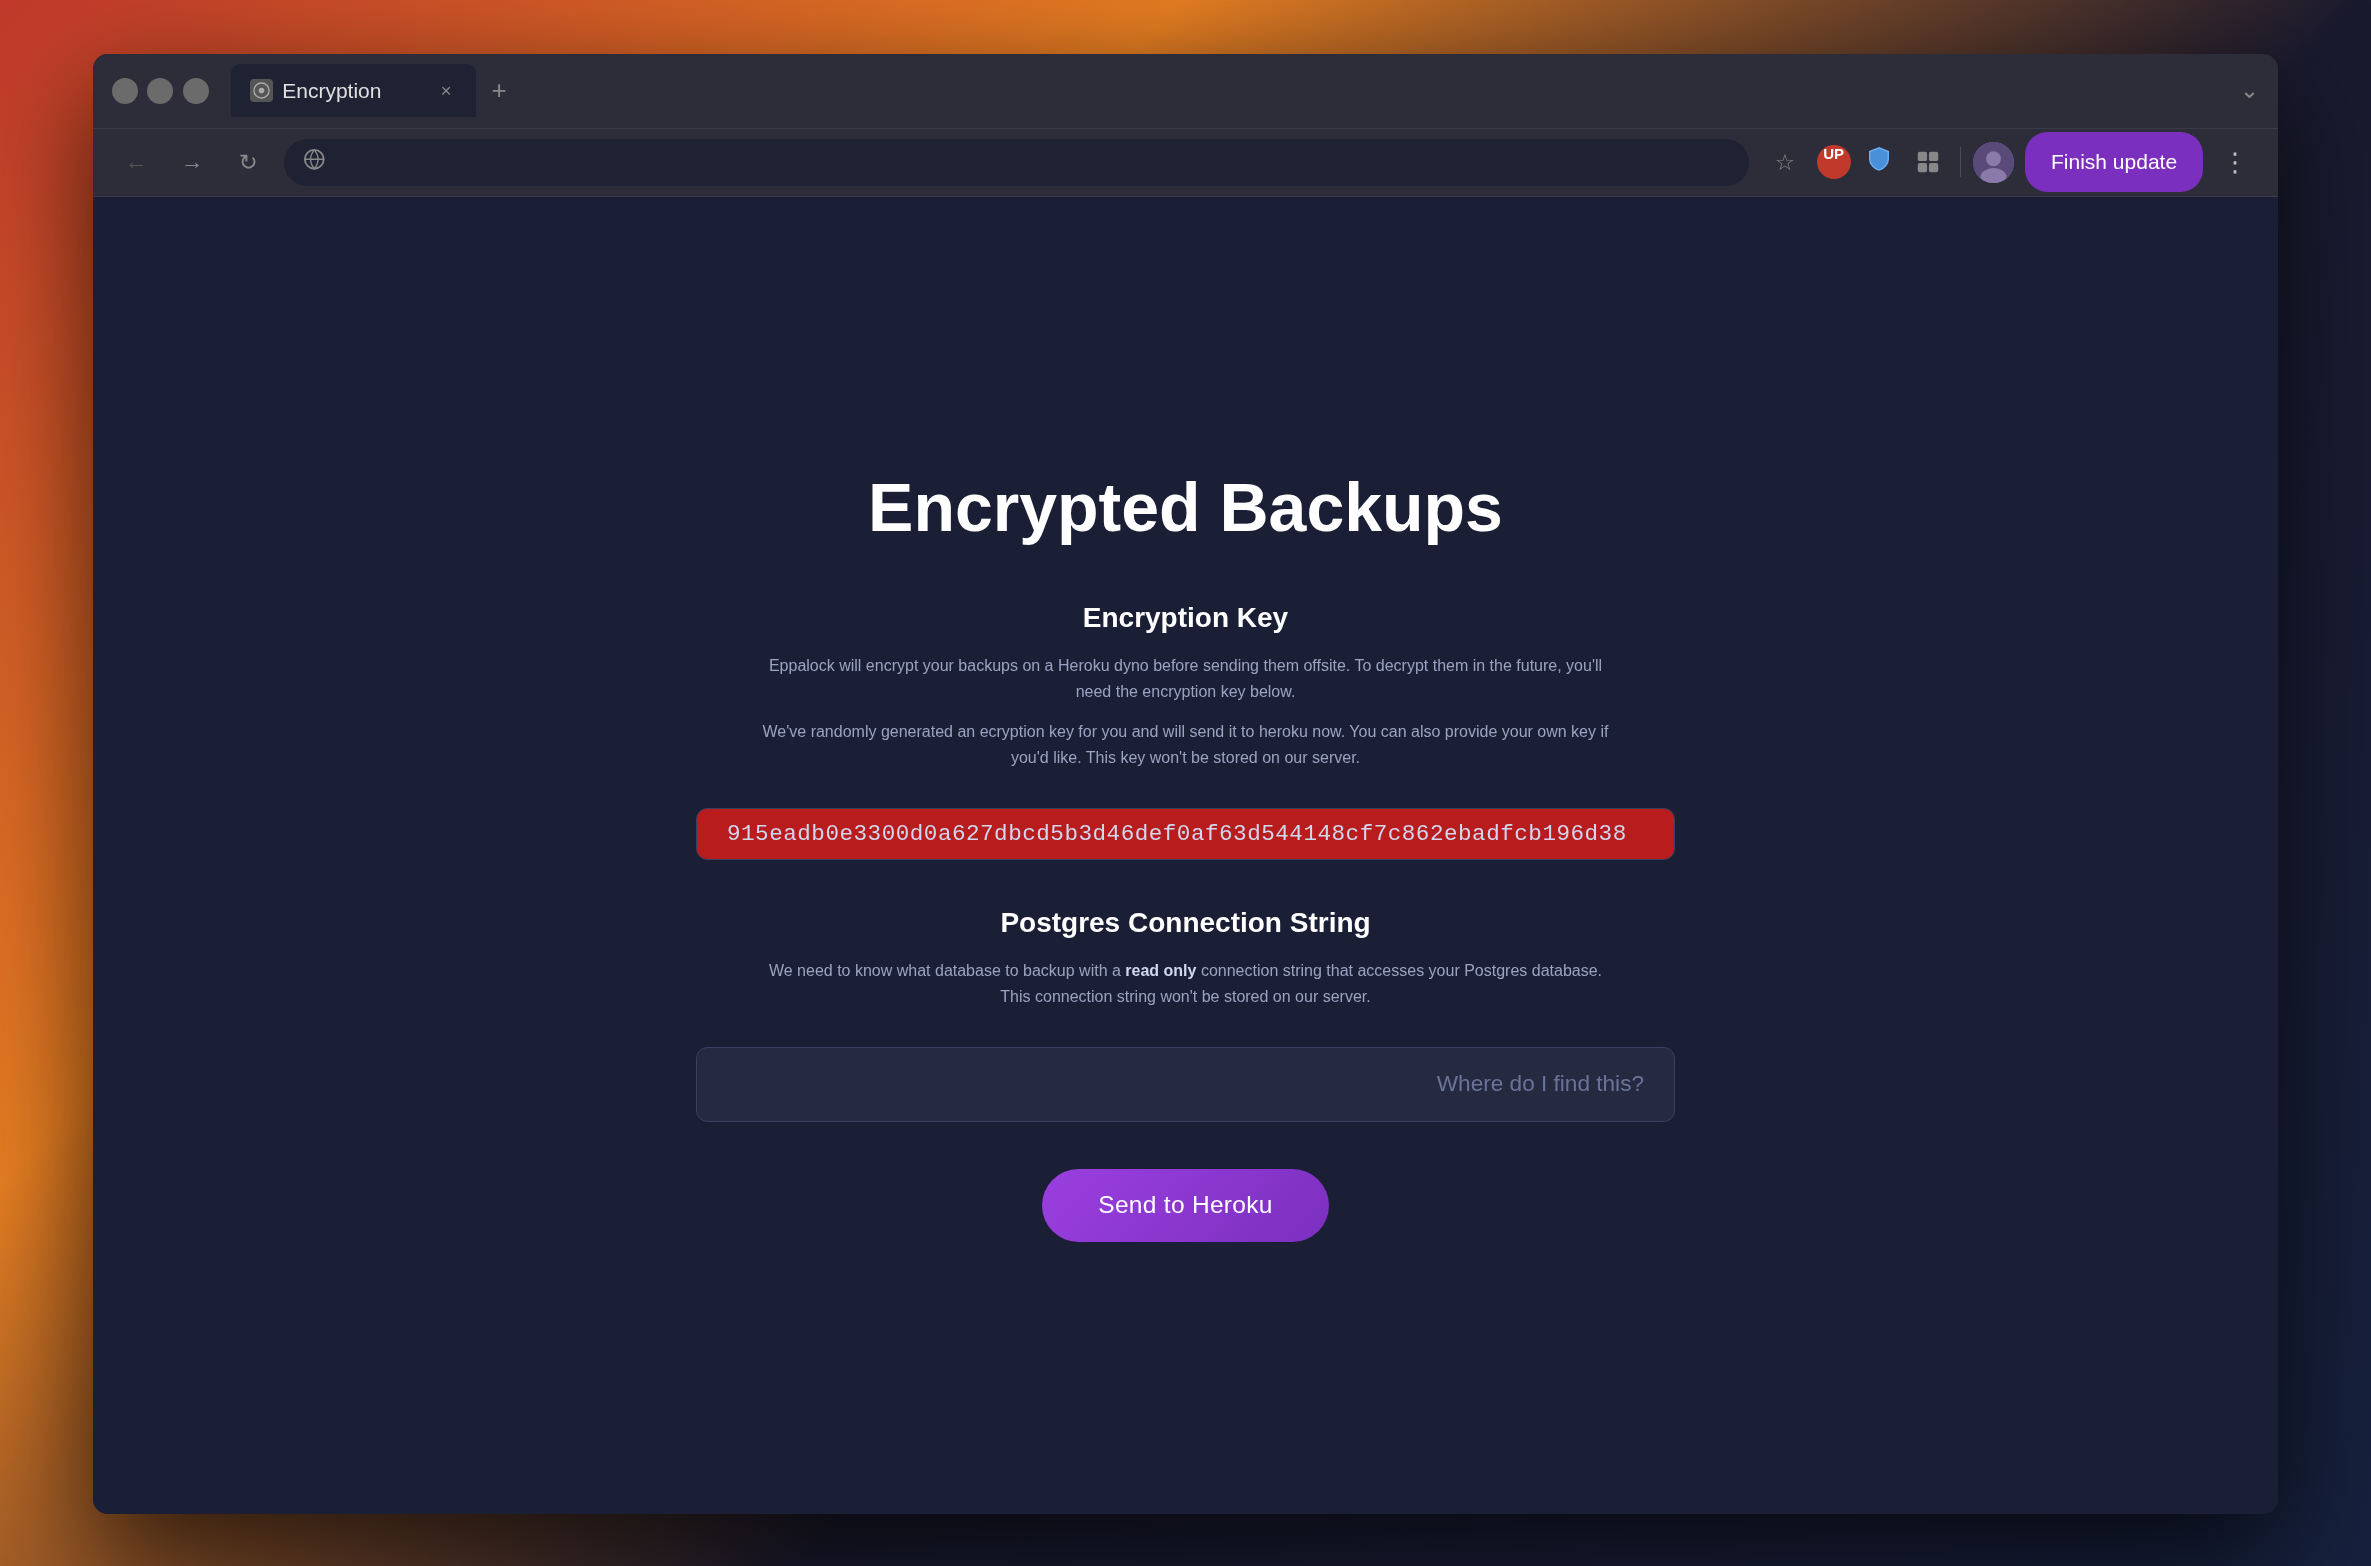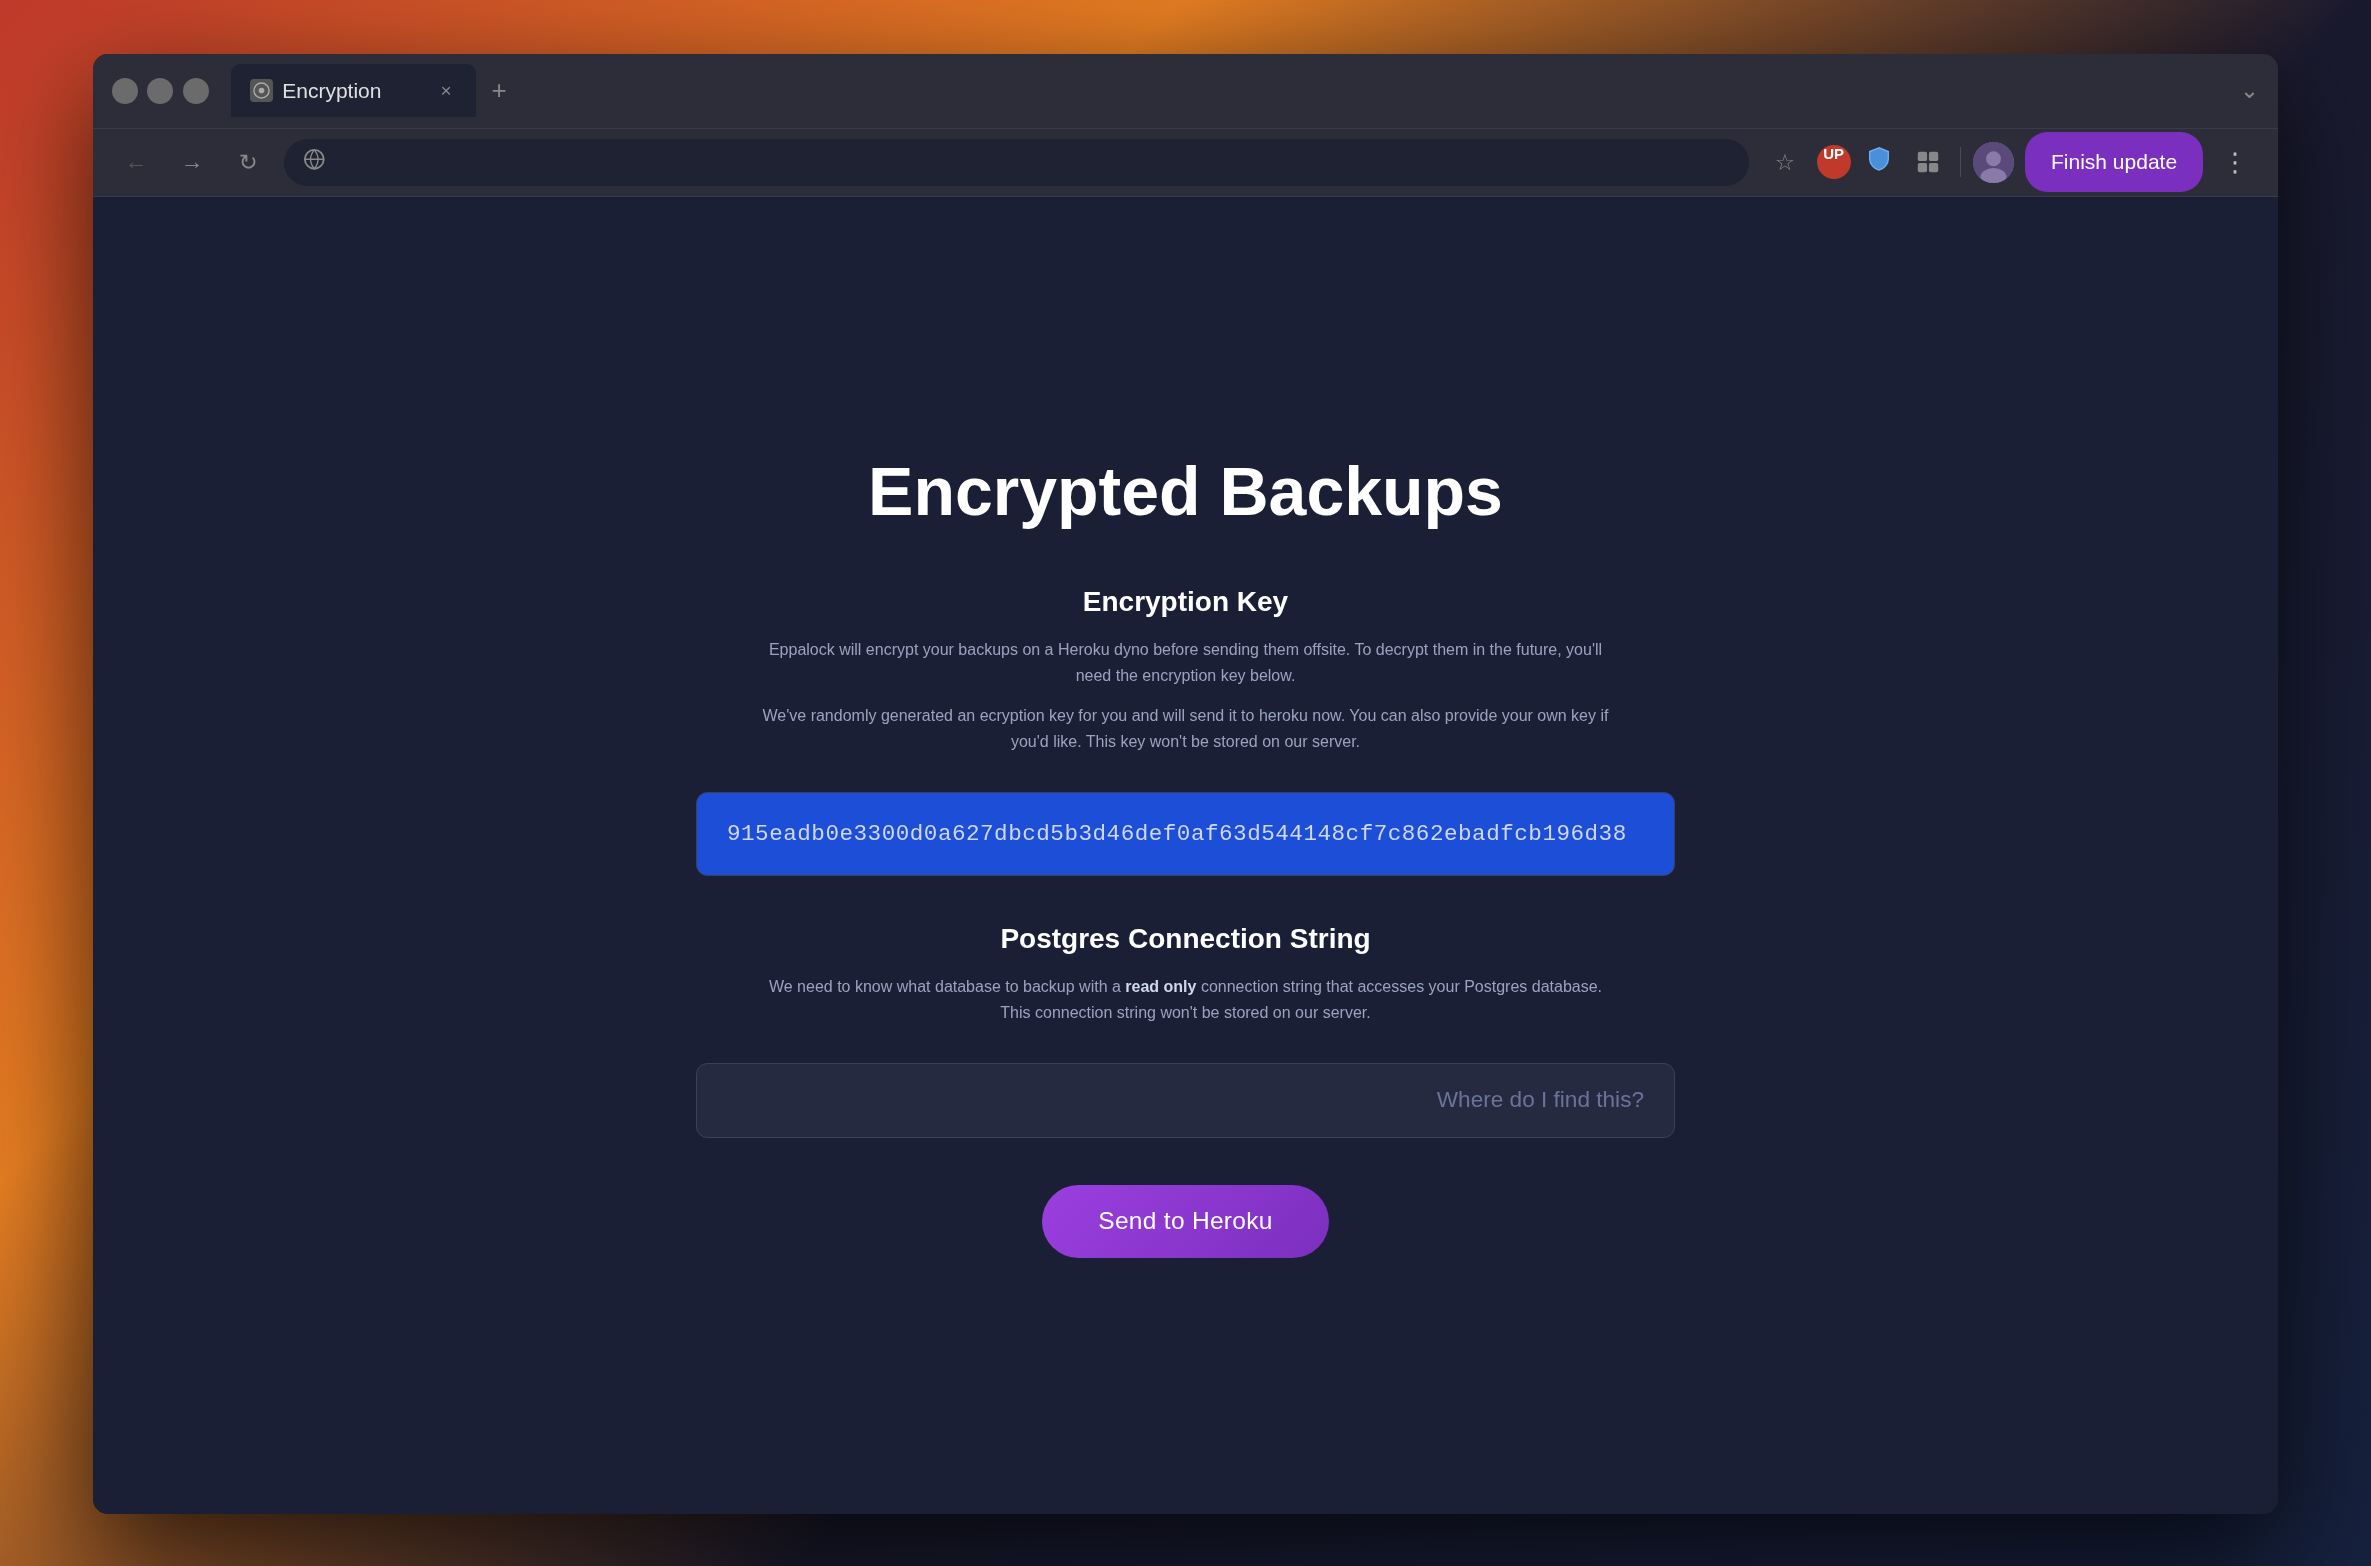--- a/index.html
+++ b/index.html
@@ -285,24 +285,24 @@
       color: #9ba3c0;
       text-align: center;
       line-height: 1.6;
       max-width: 847px;
       margin-bottom: 15px;
     }
 
     .key-input-container {
       width: 100%;
       max-width: 979px;
-      background: #1d4ed8;
+      background: #b91c1c;
       border: 0.9px solid #3a4060;
       border-radius: 11.3px;
-      padding: 28px 30px;
+      padding: 12px 30px;
       margin: 22.6px 0 47px 0;
     }
 
     .key-input-value {
       font-size: 22.6px;
       color: #d0d8f0;
       font-family: 'Courier New', Courier, monospace;
       word-break: break-all;
       letter-spacing: 0.5px;
     }

